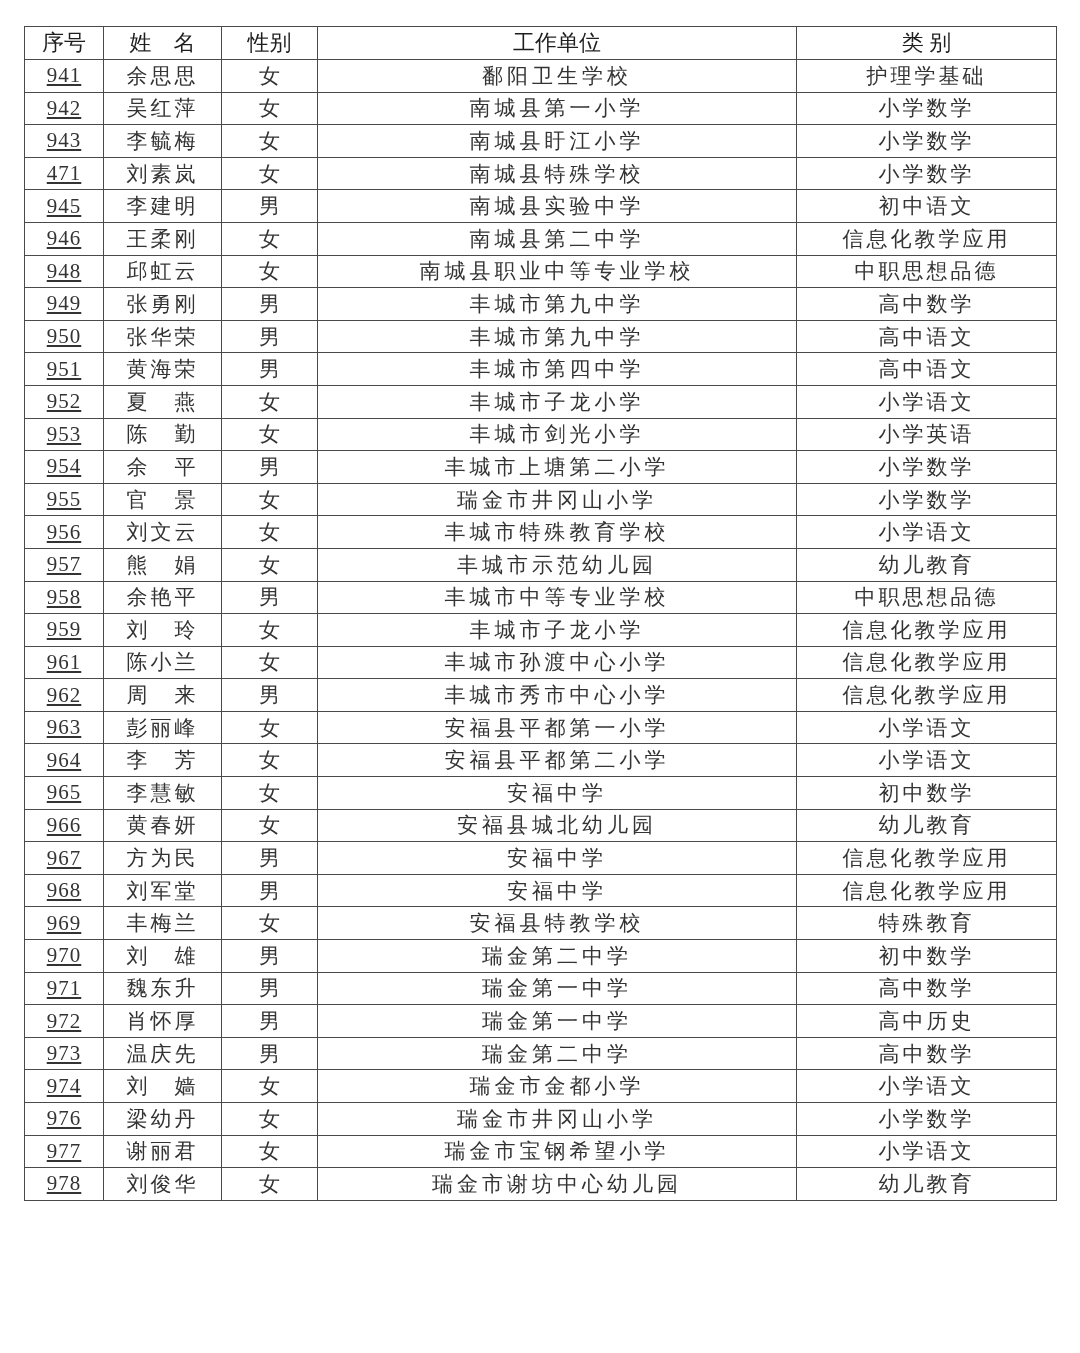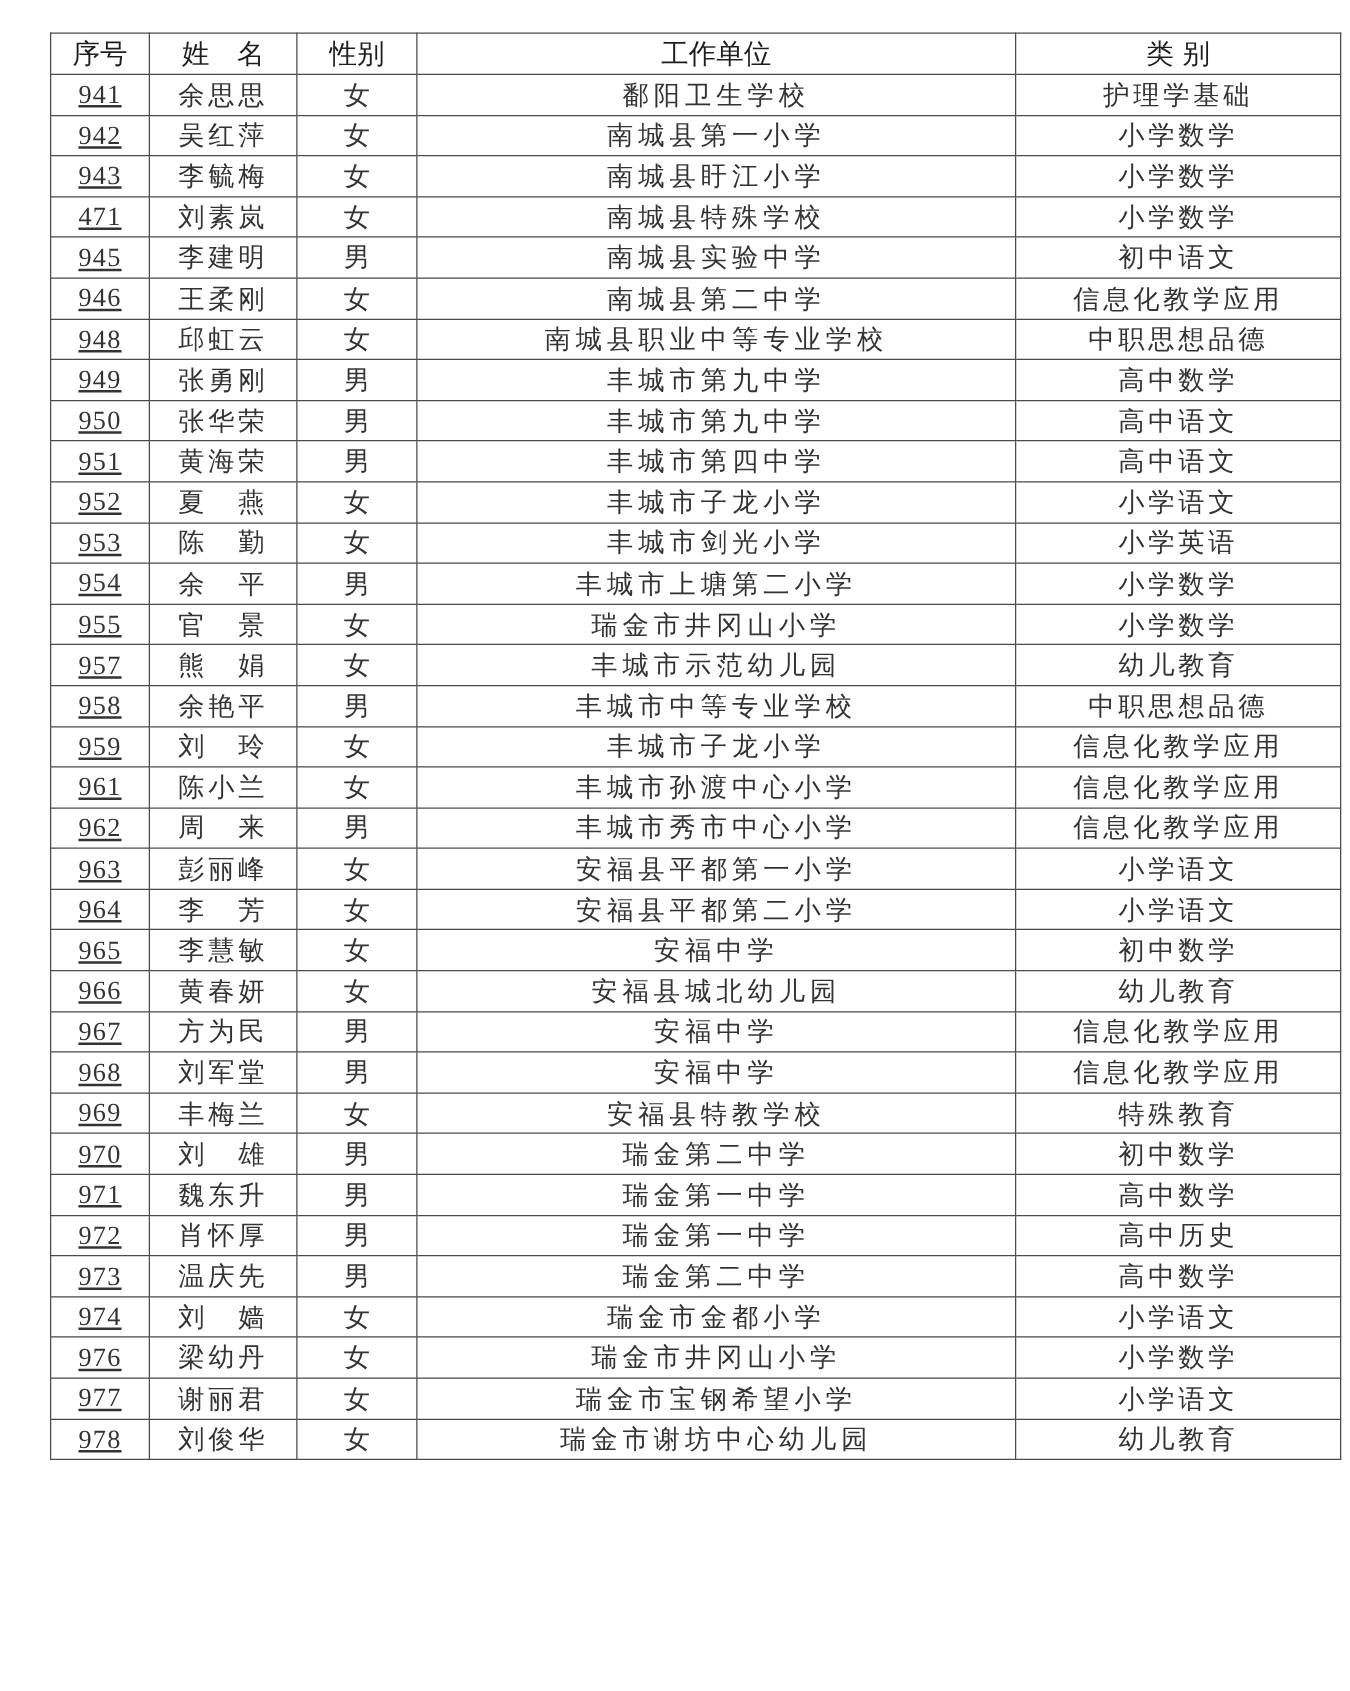--- a/index.html
+++ b/index.html
@@ -10,21 +10,21 @@
   body {
     width: 1080px;
     height: 1353px;
     position: relative;
     overflow: hidden;
     font-family: "DejaVu Serif", "Liberation Serif", serif;
     color: #2a2a2a;
   }
   .sheet {
     position: absolute;
-    left: 40px;
+    left: 24px;
     top: 26px;
     width: 1032px;
   }
   table.roster {
     border-collapse: collapse;
     width: 1032px;
     table-layout: fixed;
   }
   table.roster th,
   table.roster td {
@@ -49,21 +49,21 @@
   }
   td.col-seq {
     font-family: "Liberation Serif", "DejaVu Serif", serif;
     font-size: 22px;
     letter-spacing: 1px;
     text-decoration: underline;
   }
   td.col-name { letter-spacing: 3px; }
   td.col-unit { letter-spacing: 4px; }
   td.col-cat  { letter-spacing: 3px; }
-  th.h-name span, th.h-cat span { letter-spacing: 0; }
+  th.h-name span, th.h-cat span { letter-spacing: 0; font-family: Liberation Serif, serif; }
   col.c-seq  { width: 79px; }
   col.c-name { width: 118px; }
   col.c-sex  { width: 96px; }
   col.c-unit { width: 479px; }
   col.c-cat  { width: 260px; }
 </style>
 </head>
 <body>
 
 <div class="sheet">
@@ -177,20 +177,27 @@
           <td class="col-cat">小学数学</td>
         </tr>
         <tr>
           <td class="col-seq">955</td>
           <td class="col-name">官　景</td>
           <td class="col-sex">女</td>
           <td class="col-unit">瑞金市井冈山小学</td>
           <td class="col-cat">小学数学</td>
         </tr>
         <tr>
+          <td class="col-seq">956</td>
+          <td class="col-name">刘文云</td>
+          <td class="col-sex">女</td>
+          <td class="col-unit">丰城市特殊教育学校</td>
+          <td class="col-cat">小学语文</td>
+        </tr>
+        <tr>
           <td class="col-seq">957</td>
           <td class="col-name">熊　娟</td>
           <td class="col-sex">女</td>
           <td class="col-unit">丰城市示范幼儿园</td>
           <td class="col-cat">幼儿教育</td>
         </tr>
         <tr>
           <td class="col-seq">958</td>
           <td class="col-name">余艳平</td>
           <td class="col-sex">男</td>

